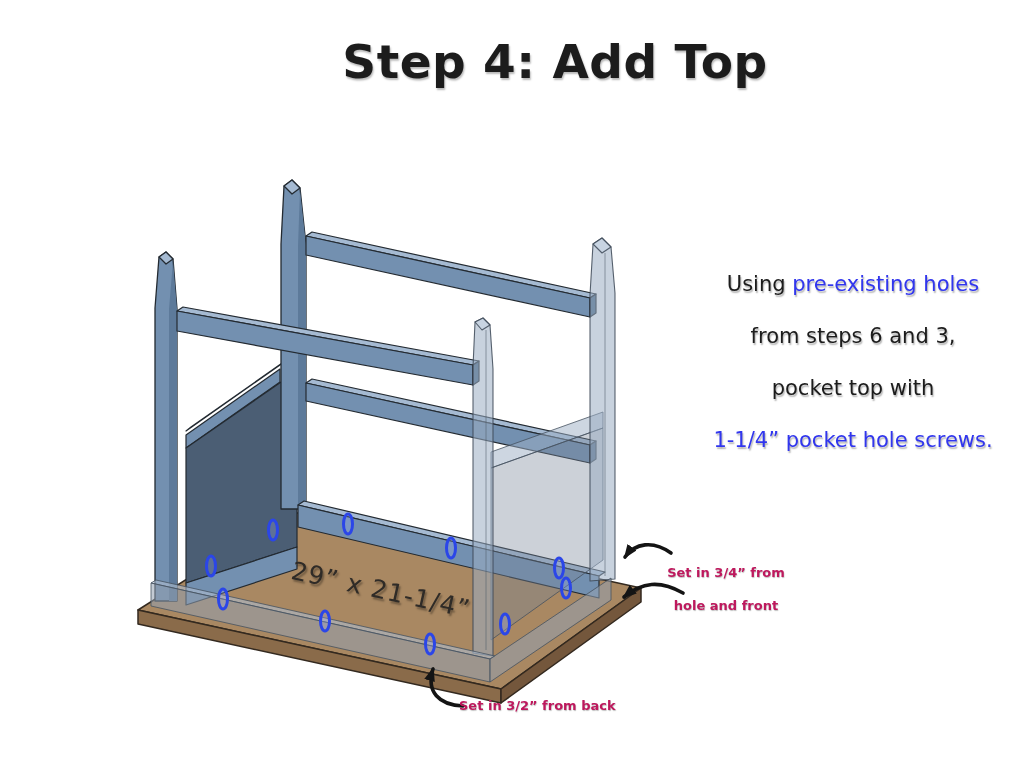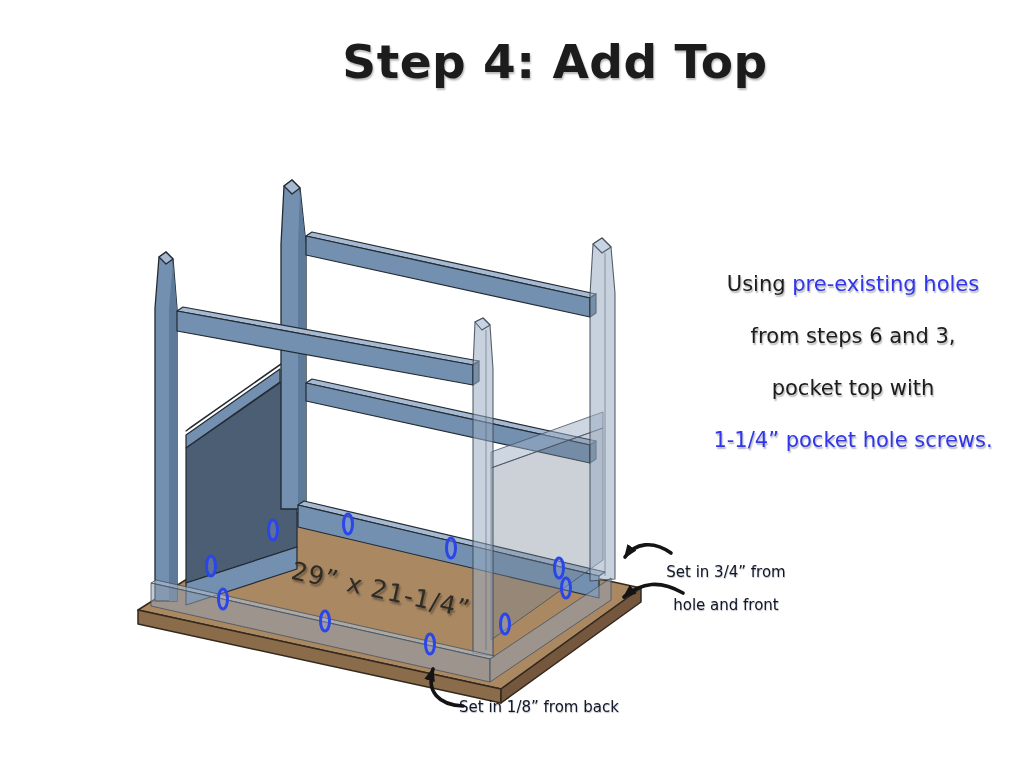--- a/index.html
+++ b/index.html
@@ -19,21 +19,21 @@
     text-shadow:1px 1.5px 1.5px rgba(0,0,0,.30);
   }
   .blue{color:var(--highlight-blue,#3136ee);}
   .dim-label{
     position:absolute;left:252px;top:556px;width:200px;
     font-size:25px;font-weight:500;letter-spacing:1px;color:#2f2b27;
     transform:rotate(12.5deg);transform-origin:0 0;
     text-shadow:2px 2px 2px rgba(0,0,0,.35);white-space:nowrap;
   }
   .ann{
-    position:absolute;font-size:15px;font-weight:400;color:#0f172a;
+    position:absolute;font-size:13px;font-weight:700;color:#be185d;
     text-shadow:.5px 1px 1px rgba(0,0,0,.25);white-space:nowrap;
   }
   .ann-sides{left:618px;top:556px;width:130px;text-align:center;line-height:33px;}
   .ann-back{left:416px;top:698px;}
 </style>
 </head>
 <body>
 
 <div class="page">
 
@@ -148,15 +148,15 @@
     <div>pocket top with</div>
     <div class="blue">1-1/4” pocket hole screws.</div>
   </div>
 
   <div class="dim-label">29” x 21-1/4”</div>
 
   <div class="ann ann-sides">
     <div>Set in 3/4” from</div>
     <div>hole and front</div>
   </div>
-  <div class="ann ann-back">Set in 1/8” from back</div>
+  <div class="ann ann-back">Set in 3/2” from back</div>
 
 </div>
 
 </body></html>

